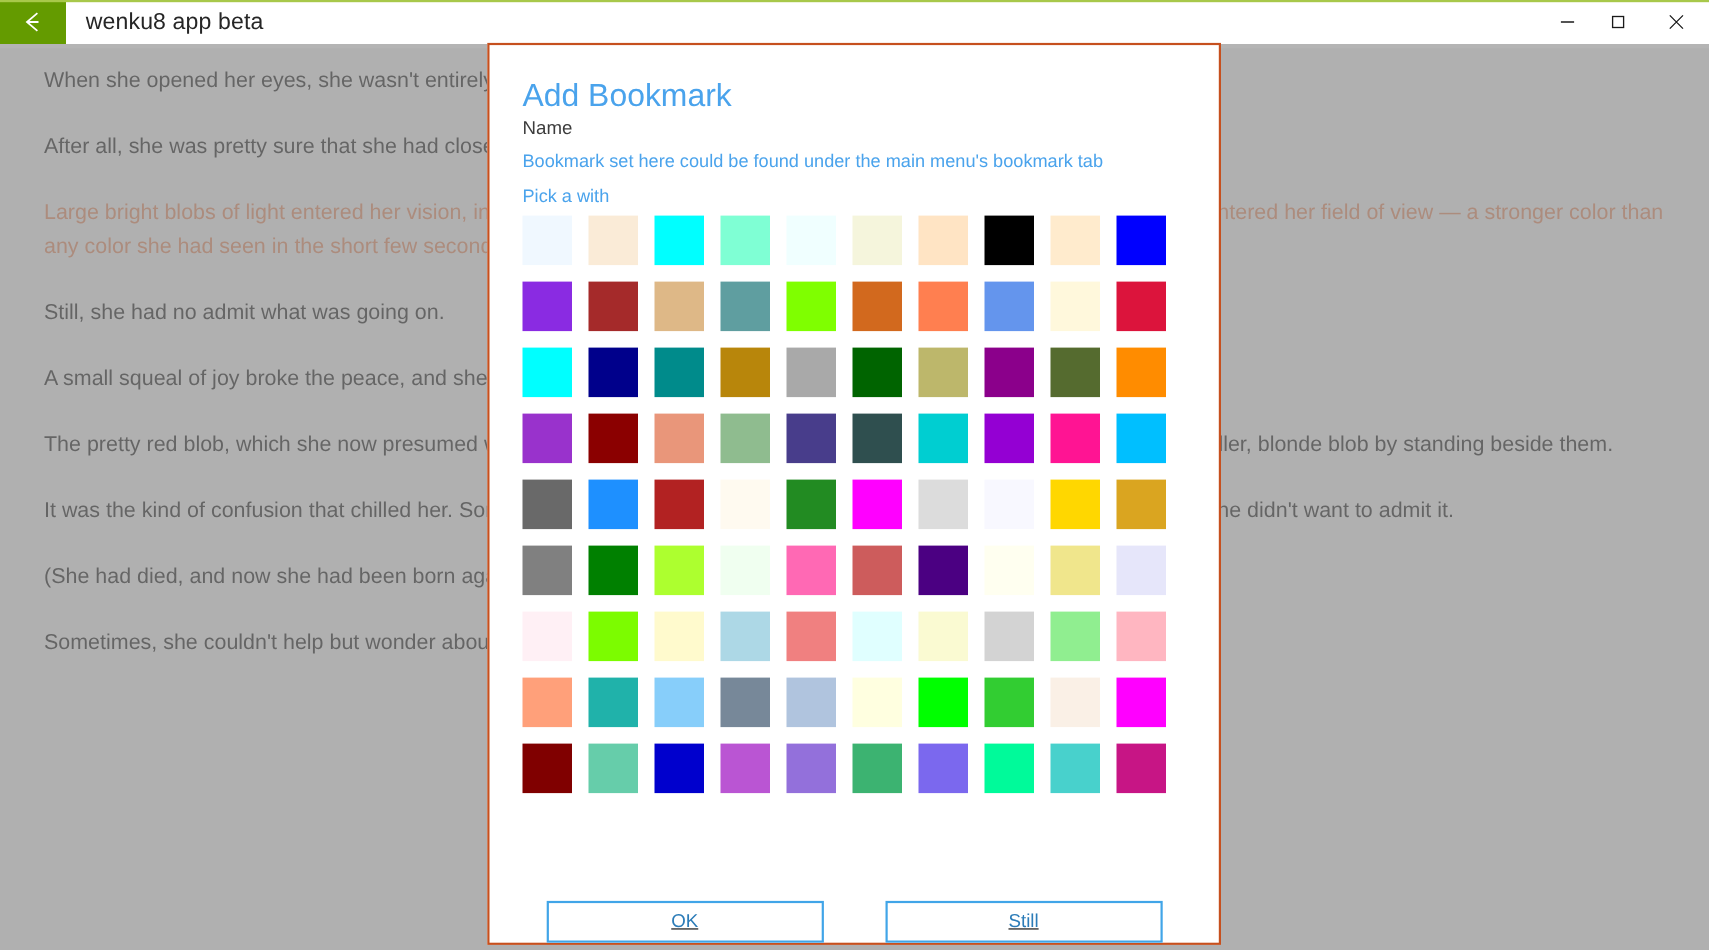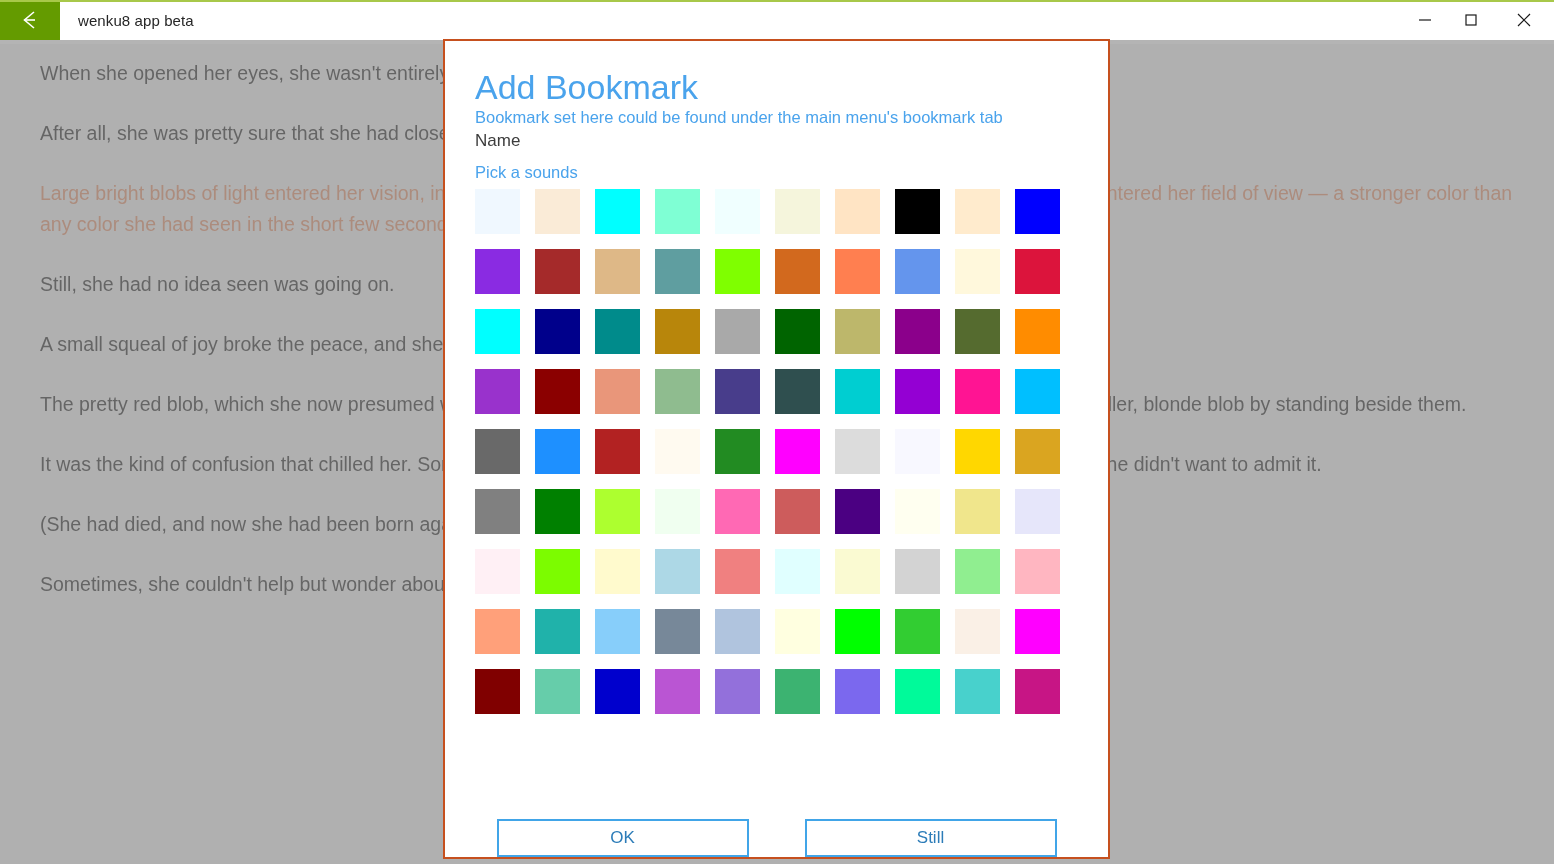--- a/index.html
+++ b/index.html
@@ -35,21 +35,21 @@
     justify-content: center;
     flex: 0 0 auto;
     cursor: pointer;
   }
   #back-button svg { display: block; }
   #app-title {
     flex: 1 1 auto;
     display: flex;
     align-items: center;
     padding-left: 18px;
-    font-size: 15px;
+    font-size: 21px;
     color: #262626;
     letter-spacing: .1px;
   }
   .wincontrol {
     width: 46px;
     flex: 0 0 auto;
     display: flex;
     align-items: center;
     justify-content: center;
     cursor: default;
@@ -120,21 +120,21 @@
     box-sizing: border-box;
     z-index: 20;
     display: flex;
     flex-direction: column;
   }
   #dialog-body {
     padding: 30px 30px 0 30px;
     flex: 1 1 auto;
   }
   #dialog-title {
-    font-size: 34px;
+    font-size: 29px;
     color: #4aa3ec;
     margin: 0 0 3px 0;
     font-weight: normal;
     line-height: 32px;
   }
   #dialog-subtitle {
     font-size: 16.5px;
     color: #4aa3ec;
     line-height: 23px;
     margin: 0 0 1px 0;
@@ -185,20 +185,21 @@
     padding: 0;
   }
 
   
   #dialog-buttons {
     display: flex;
     justify-content: center;
     gap: 56px;
     padding: 14px 0 0 0;
     flex: 0 0 auto;
+    text-decoration: underline;
   }
   .dlg-btn {
     width: 252px;
     height: 38px;
     background: #ffffff;
     border: 2px solid #41a5e8;
     color: #2c7cb8;
     font-family: "Liberation Sans", sans-serif;
     font-size: 17px;
     cursor: pointer;
@@ -207,21 +208,21 @@
   }
 </style>
 </head>
 <body>
 
 <div id="reader">
   <div id="reader-inner">
       <div class="para">When she opened her eyes, she wasn't entirely sure where she was.</div>
       <div class="para">After all, she was pretty sure that she had closed them somewhere else.</div>
       <div class="para highlight">Large bright blobs of light entered her vision, in hues of white and pale shades of other colors. A sharp, deep red suddenly entered her field of view — a stronger color than any color she had seen in the short few seconds of what she had experienced.</div>
-      <div class="para">Still, she had no idea seen was going on.</div>
+      <div class="para">Still, she had no admit what was going on.</div>
       <div class="para">A small squeal of joy broke the peace, and she turned her head towards the sounds.</div>
       <div class="para">The pretty red blob, which she now presumed was hair, fell on the shoulders of a much taller and masculine blur, with a smaller, blonde blob by standing beside them.</div>
       <div class="para">It was the kind of confusion that chilled her. Something was very wrong, and a part of her knew what was going on, even if she didn't want to admit it.</div>
       <div class="para">(She had died, and now she had been born again.)</div>
       <div class="para">Sometimes, she couldn't help but wonder about the life she left behind.</div>
     </div>
 </div>
 
 <div id="scrim"></div>
 <div id="scrim-top"></div>
@@ -250,23 +251,23 @@
   <div class="wincontrol" id="win-close">
     <svg width="18" height="18" viewBox="0 0 18 18">
       <path d="M3 3 L15 15 M15 3 L3 15" stroke="#1a1a1a" stroke-width="1.2" fill="none"></path>
     </svg>
   </div>
 </div>
 
 <div id="dialog">
   <div id="dialog-body">
     <h1 id="dialog-title">Add Bookmark</h1>
+    <div id="name-label">Name</div>
     <div id="dialog-subtitle">Bookmark set here could be found under the main menu's bookmark tab</div>
-    <div id="name-label">Name</div>
-    <div id="pick-color-label">Pick a sounds</div>
+    <div id="pick-color-label">Pick a with</div>
     <div id="color-grid">
         <div class="swatch" title="AliceBlue" style="background: rgb(240, 248, 255);"></div>
         <div class="swatch" title="AntiqueWhite" style="background: rgb(250, 235, 215);"></div>
         <div class="swatch" title="Aqua" style="background: rgb(0, 255, 255);"></div>
         <div class="swatch" title="Aquamarine" style="background: rgb(127, 255, 212);"></div>
         <div class="swatch" title="Azure" style="background: rgb(240, 255, 255);"></div>
         <div class="swatch" title="Beige" style="background: rgb(245, 245, 220);"></div>
         <div class="swatch" title="Bisque" style="background: rgb(255, 228, 196);"></div>
         <div class="swatch" title="Black" style="background: rgb(0, 0, 0);"></div>
         <div class="swatch" title="BlanchedAlmond" style="background: rgb(255, 235, 205);"></div>

